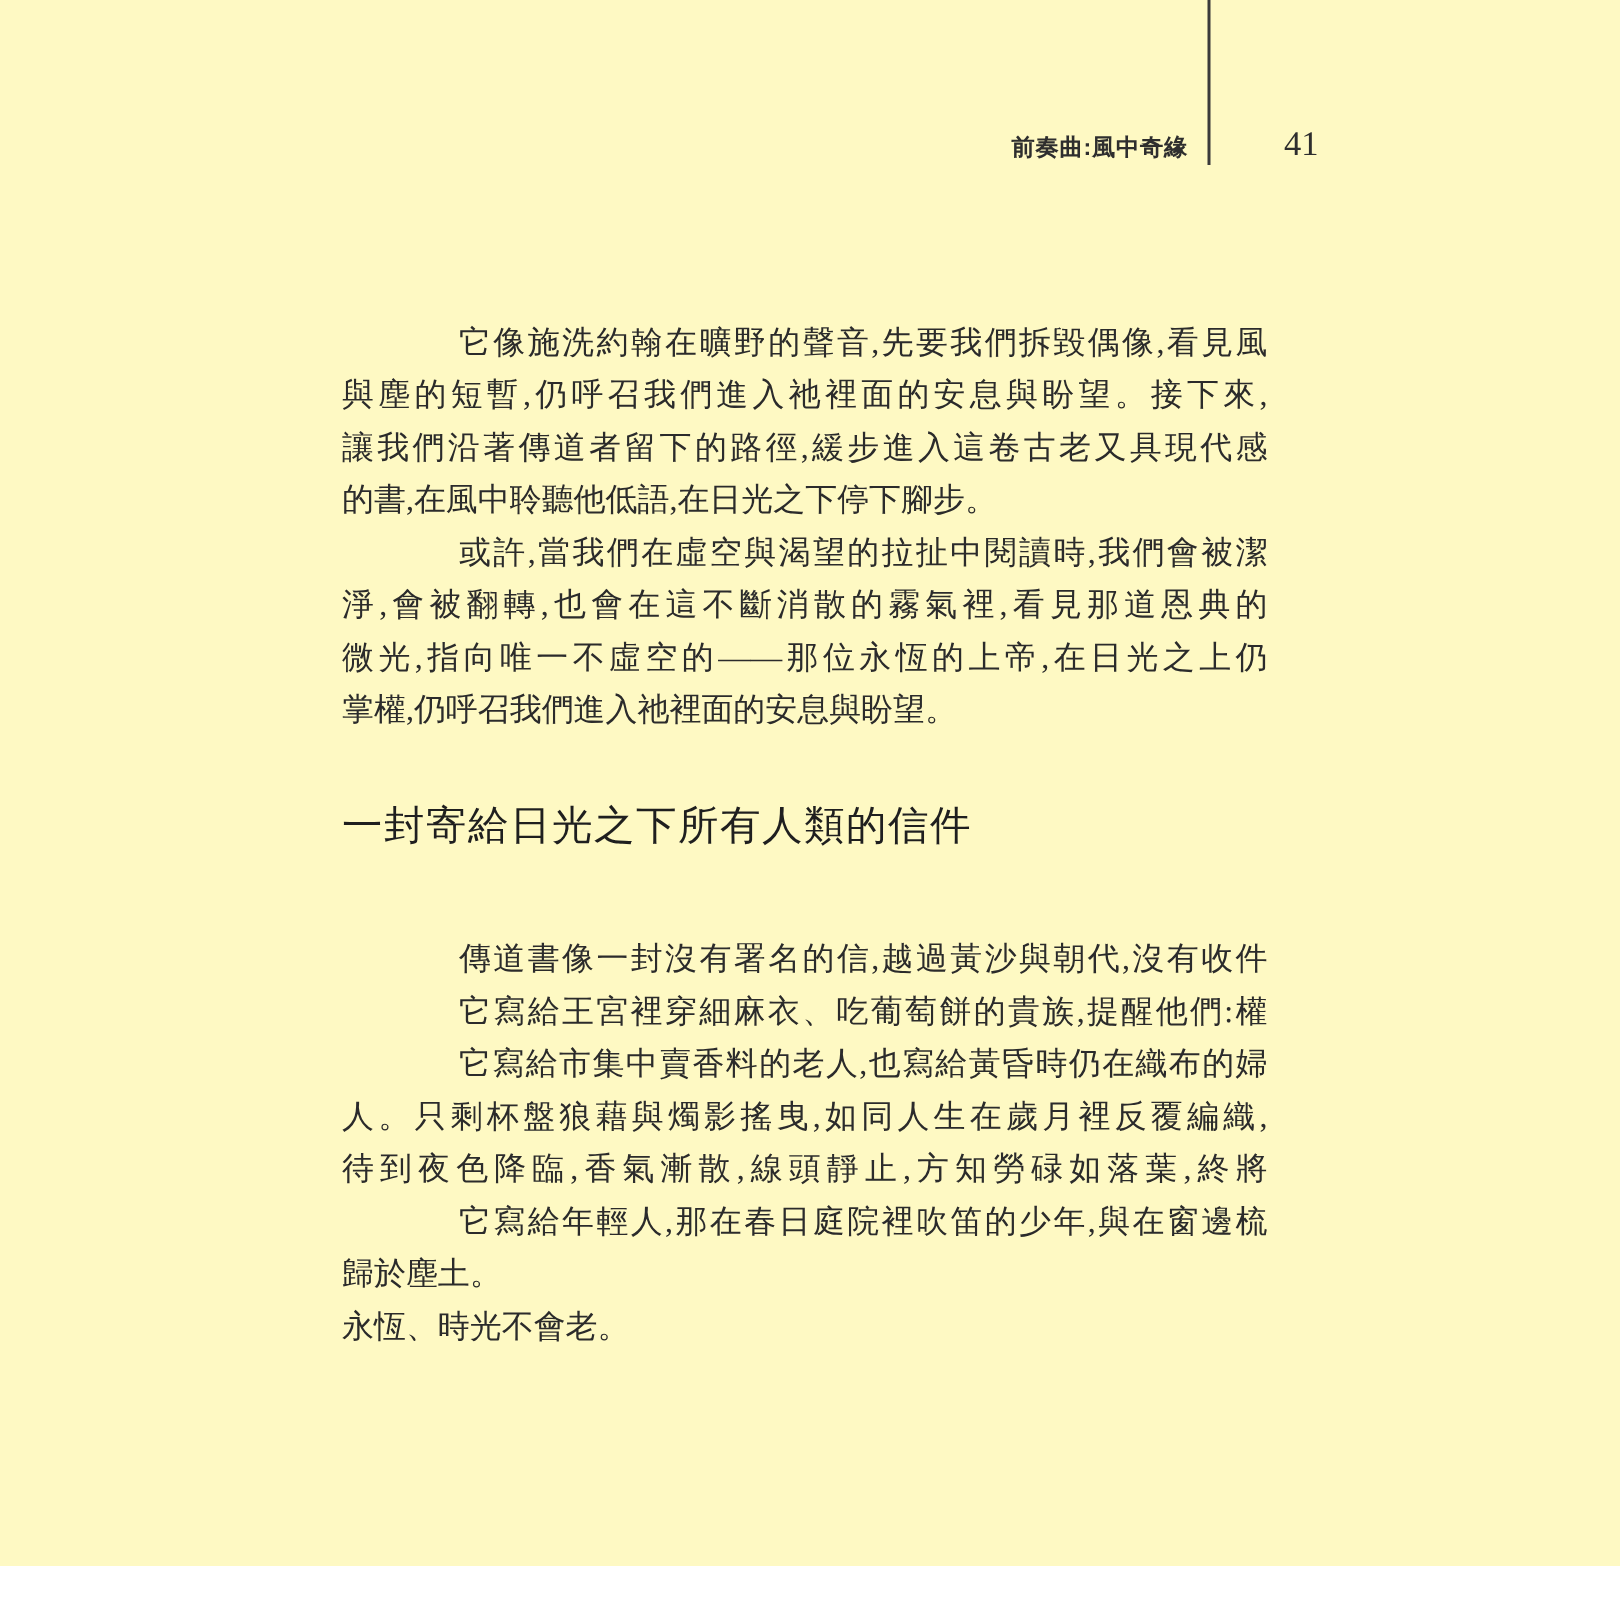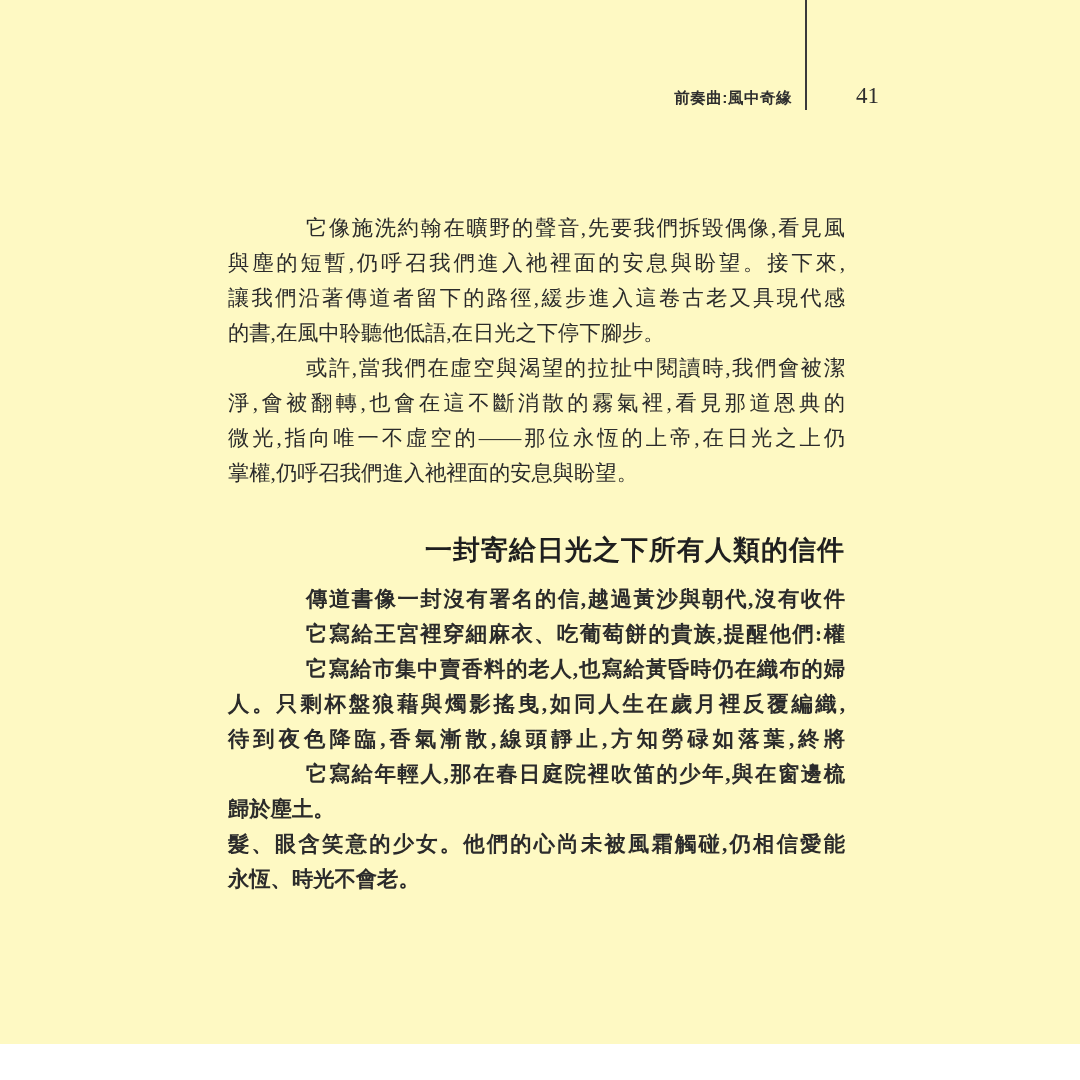--- a/index.html
+++ b/index.html
@@ -46,40 +46,40 @@
   
   .text-block {
     position: absolute;
     left: 228px;
     width: 617px;
     font-size: 21.3px;
     line-height: 35px;
     color: #2b2b2b;
   }
   .sec1 { top: 191px; margin-top: 20px; }
-  .sec2 { top: 582px; font-weight: bold; }
+  .sec2 { top: 622px; }
   .line {
     height: 35px;
     text-align: justify;
     text-align-last: justify;
     white-space: nowrap;
   }
   .line.first { text-indent: 78px; }
   .line.last  { text-align-last: left; white-space: normal; }
   
   .section-heading {
     position: absolute;
     left: 228px;
     width: 617px;
     top: 528px;
     height: 44px;
     line-height: 44px;
-    text-align: right;
+    text-align: left;
     font-size: 27px;
-    font-weight: bold;
+    font-weight: normal;
     letter-spacing: 1px;
     color: #1f1f1f;
     white-space: nowrap;
   }
 </style>
 </head>
 <body>
 
 <div class="page">
 
@@ -101,17 +101,16 @@
   <div class="section-heading">一封寄給日光之下所有人類的信件</div>
 
   <div class="text-block sec2">
       <div class="line first">傳道書像一封沒有署名的信,越過黃沙與朝代,沒有收件</div>
       <div class="line first">它寫給王宮裡穿細麻衣、吃葡萄餅的貴族,提醒他們:權</div>
       <div class="line first">它寫給市集中賣香料的老人,也寫給黃昏時仍在織布的婦</div>
       <div class="line">人。只剩杯盤狼藉與燭影搖曳,如同人生在歲月裡反覆編織,</div>
       <div class="line">待到夜色降臨,香氣漸散,線頭靜止,方知勞碌如落葉,終將</div>
       <div class="line first">它寫給年輕人,那在春日庭院裡吹笛的少年,與在窗邊梳</div>
       <div class="line last">歸於塵土。</div>
-      <div class="line">髮、眼含笑意的少女。他們的心尚未被風霜觸碰,仍相信愛能</div>
       <div class="line last">永恆、時光不會老。</div>
     </div>
 
 </div>
 
 </body></html>

